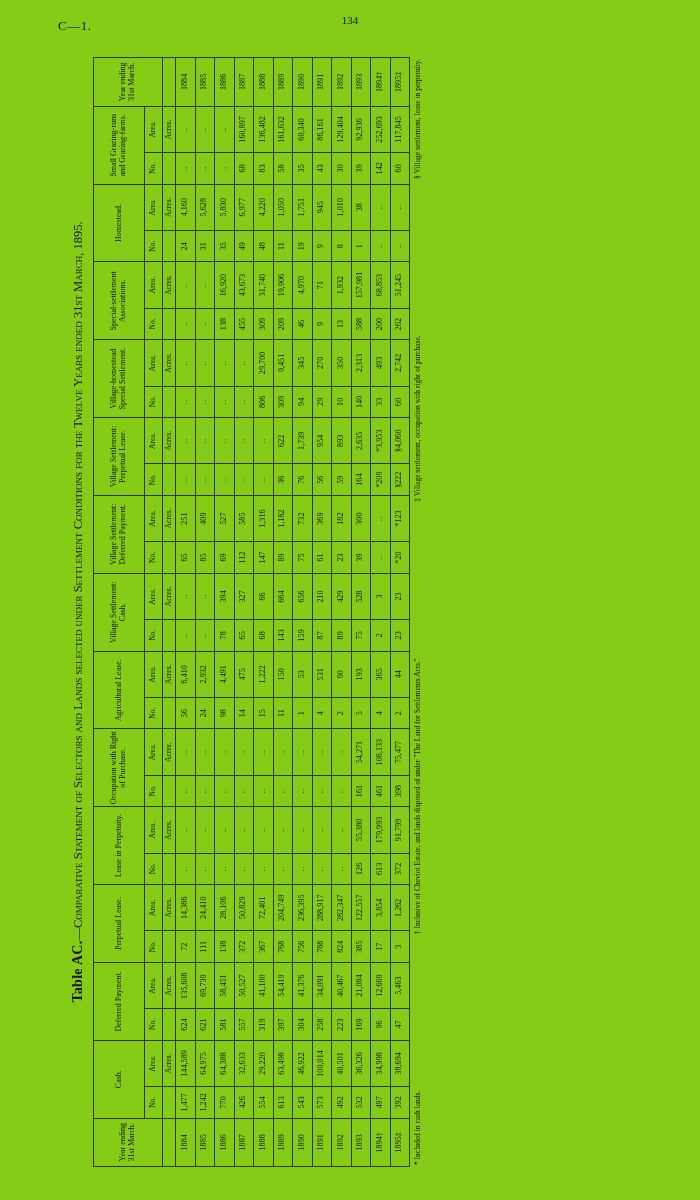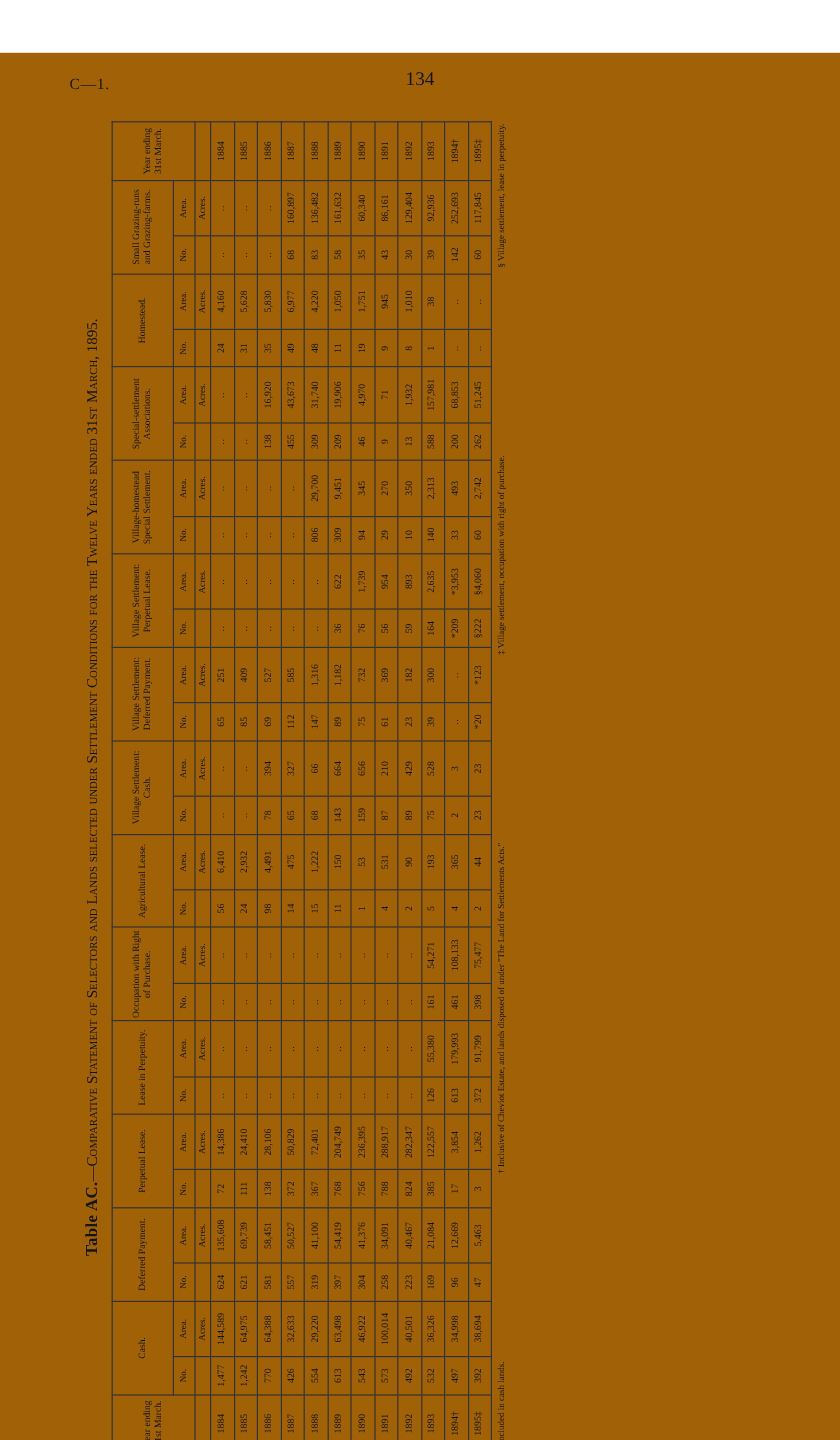--- a/index.html
+++ b/index.html
@@ -11,37 +11,36 @@
     width: 700px;
     height: 1200px;
     position: relative;
     font-family: "Liberation Serif", serif;
     color: #151515;
     overflow: hidden;
   }
   .page {
     position: absolute;
     inset: 0;
-    background: #a16207;
-    margin-top: 44px;
+    background: #84cc16;
   }
   .hdr-left {
     position: absolute;
     left: 58px;
     top: 18px;
     font-size: 13px;
     letter-spacing: 0.5px;
   }
   .hdr-center {
     position: absolute;
     left: 0;
     right: 0;
     top: 14px;
     text-align: center;
-    font-size: 16px;
+    font-size: 11px;
   }
 
   
   .rot-wrap {
     position: absolute;
     left: 350px;
     top: 612px;
     width: 1110px;   
     height: 560px;   
     transform: translate(-50%, -50%) rotate(-90deg);

